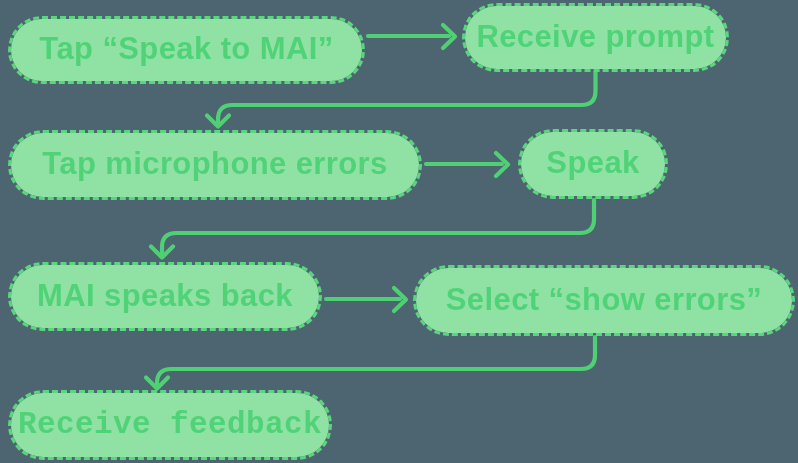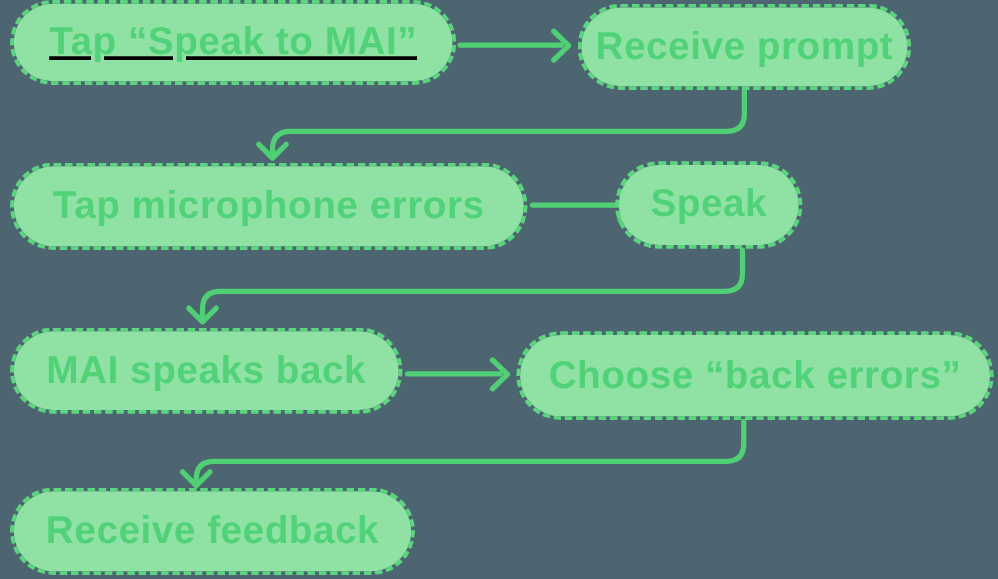--- a/index.html
+++ b/index.html
@@ -41,27 +41,27 @@
   }
   .node .label {
     color: var(--node-text, #50d378);
     font-size: 31px;
     font-weight: 700;
     letter-spacing: 0.4px;
     white-space: nowrap;
     transform: translateY(-1px);
   }
   
-  .n0 { left: 8px;   top: 0;   width: 357px; height: 68px; text-decoration: underline; }
+  .n0 { left: 8px;   top: 16px;   width: 357px; height: 68px; }
   .n1 { left: 462px; top: 3px;   width: 267px; height: 69px; }
   .n2 { left: 8px;   top: 130px; width: 414px; height: 70px; }
-  .n3 { left: 492px; top: 129px; width: 150px; height: 70px; text-align: center; }
+  .n3 { left: 518px; top: 129px; width: 150px; height: 70px; text-align: center; }
   .n4 { left: 8px;   top: 262px; width: 314px; height: 69px; text-align: center; }
   .n5 { left: 413px; top: 265px; width: 382px; height: 71px; }
-  .n6 { left: 8px;   top: 390px; width: 324px; height: 70px; }
+  .n6 { left: 8px;   top: 390px; width: 324px; height: 70px; font-family: Liberation Mono, monospace; }
 </style>
 </head>
 <body>
 
 <div class="canvas">
 
   <svg class="edges" viewBox="0 0 798 463" xmlns="http://www.w3.org/2000/svg">
 
     <g>
       <path class="edge" d="M368 36 H449"></path>
@@ -103,19 +103,19 @@
   <div class="node n2">
     <span class="label">Tap microphone errors</span>
   </div>
   <div class="node n3">
     <span class="label">Speak</span>
   </div>
   <div class="node n4">
     <span class="label">MAI speaks back</span>
   </div>
   <div class="node n5">
-    <span class="label">Choose “back errors”</span>
+    <span class="label">Select “show errors”</span>
   </div>
   <div class="node n6">
     <span class="label">Receive feedback</span>
   </div>
 
 </div>
 
 </body></html>

